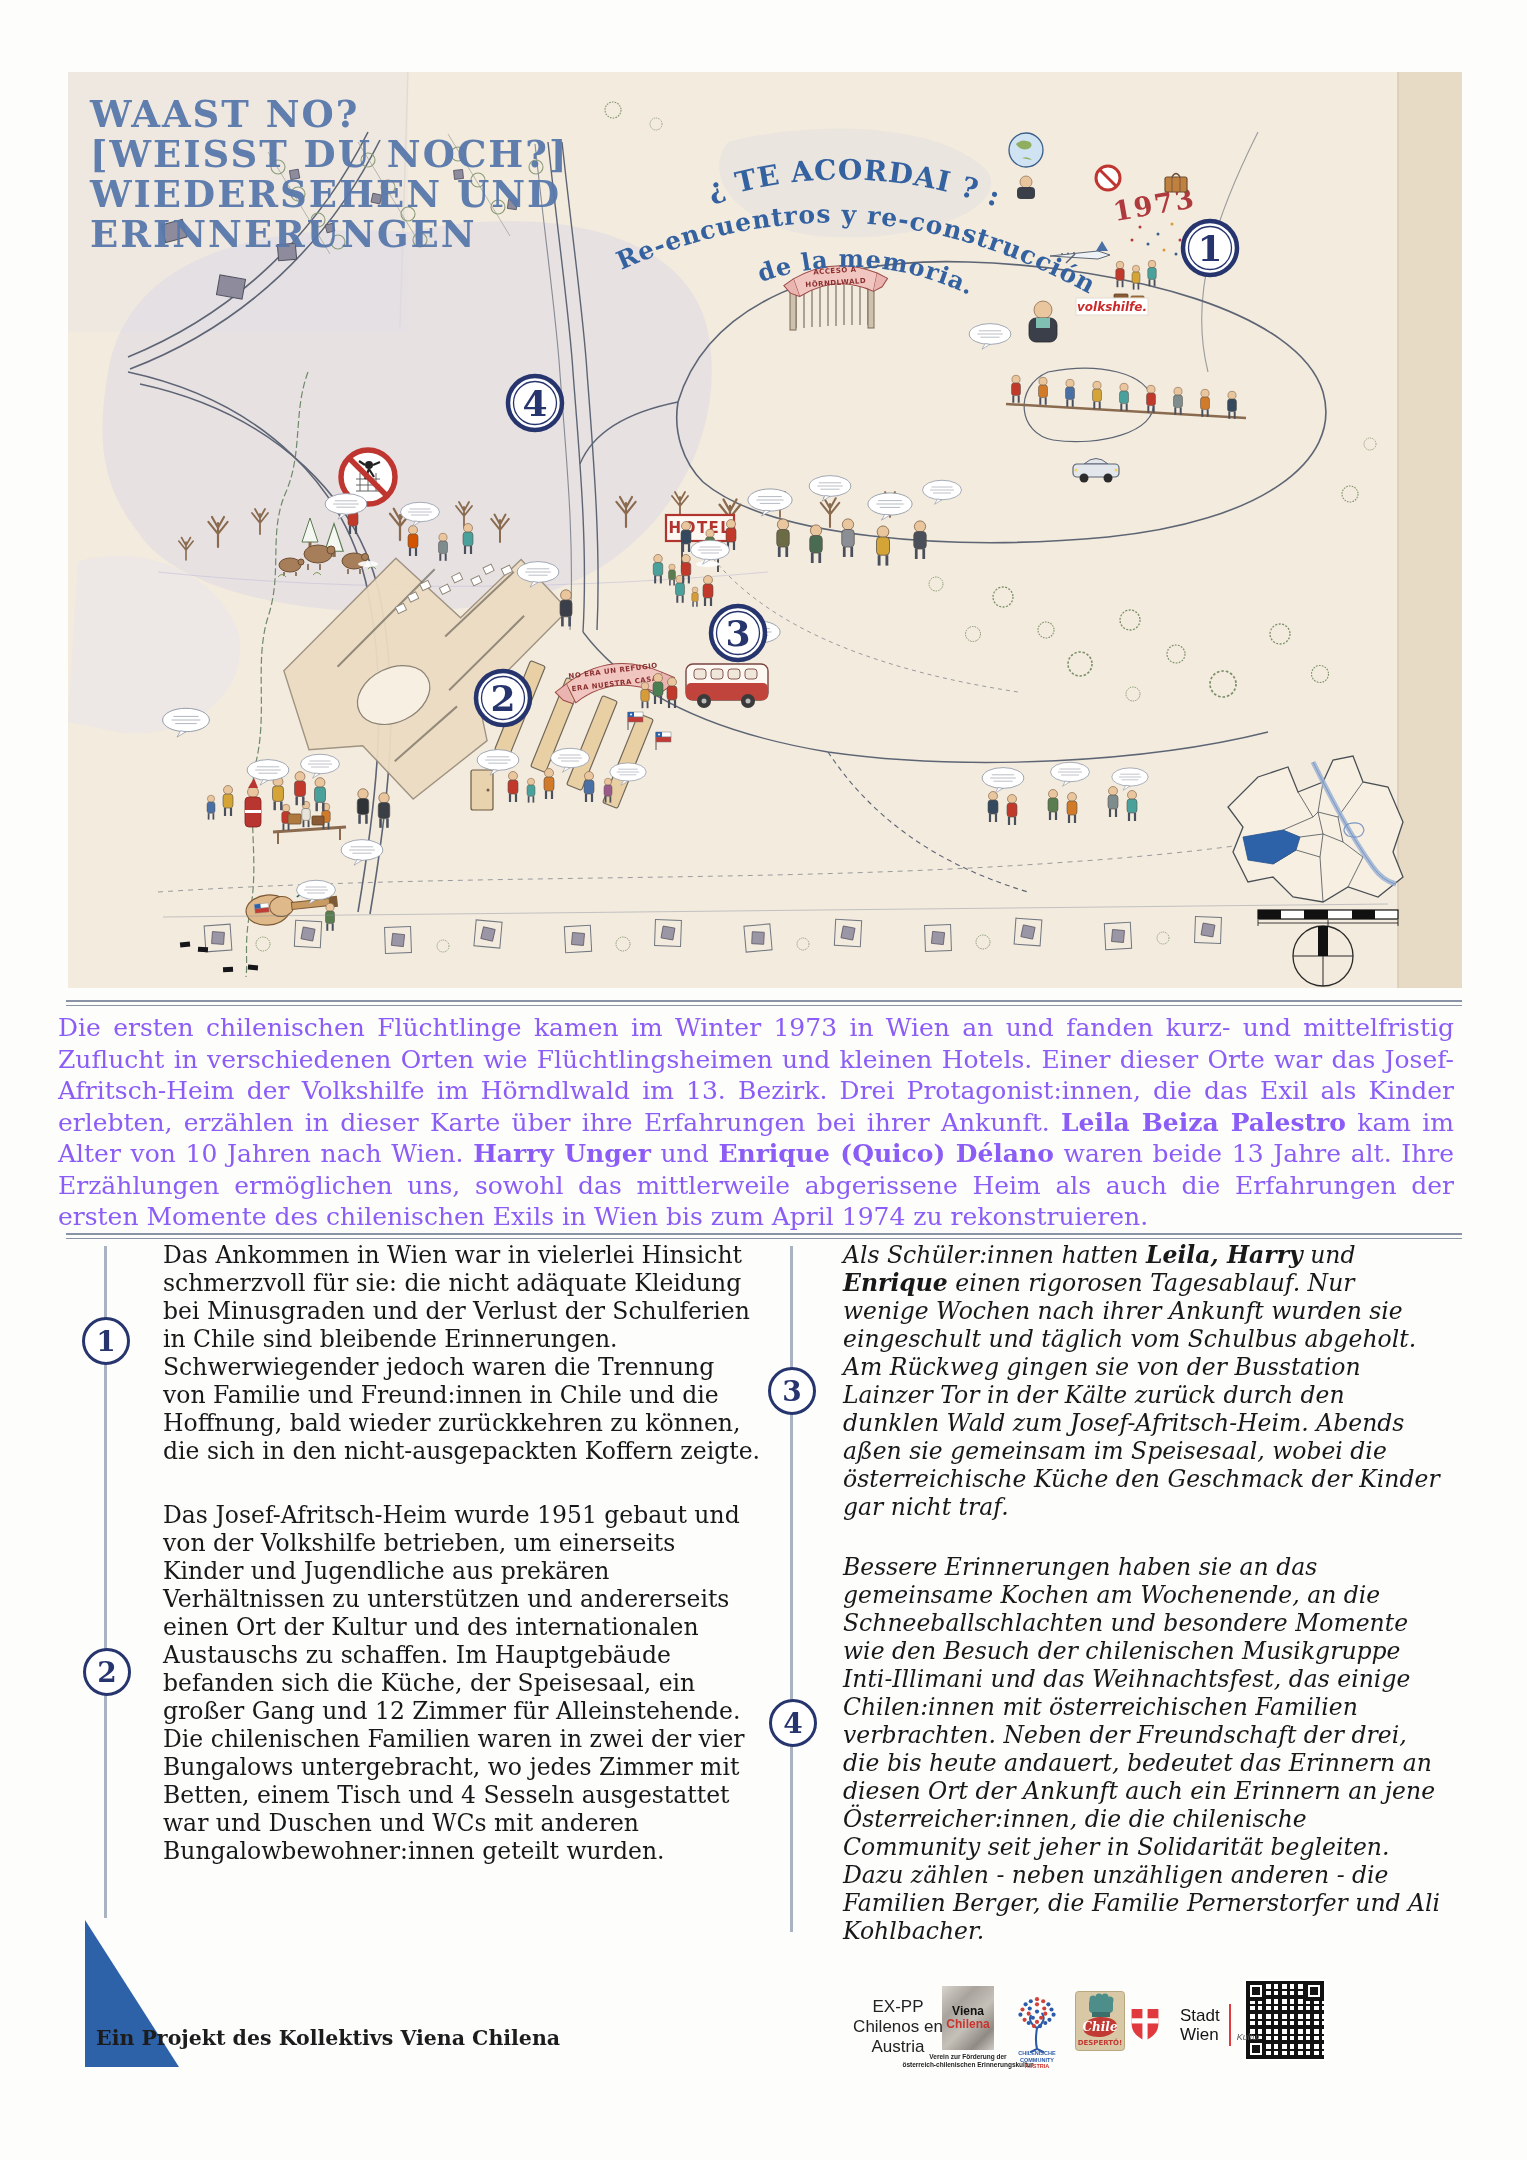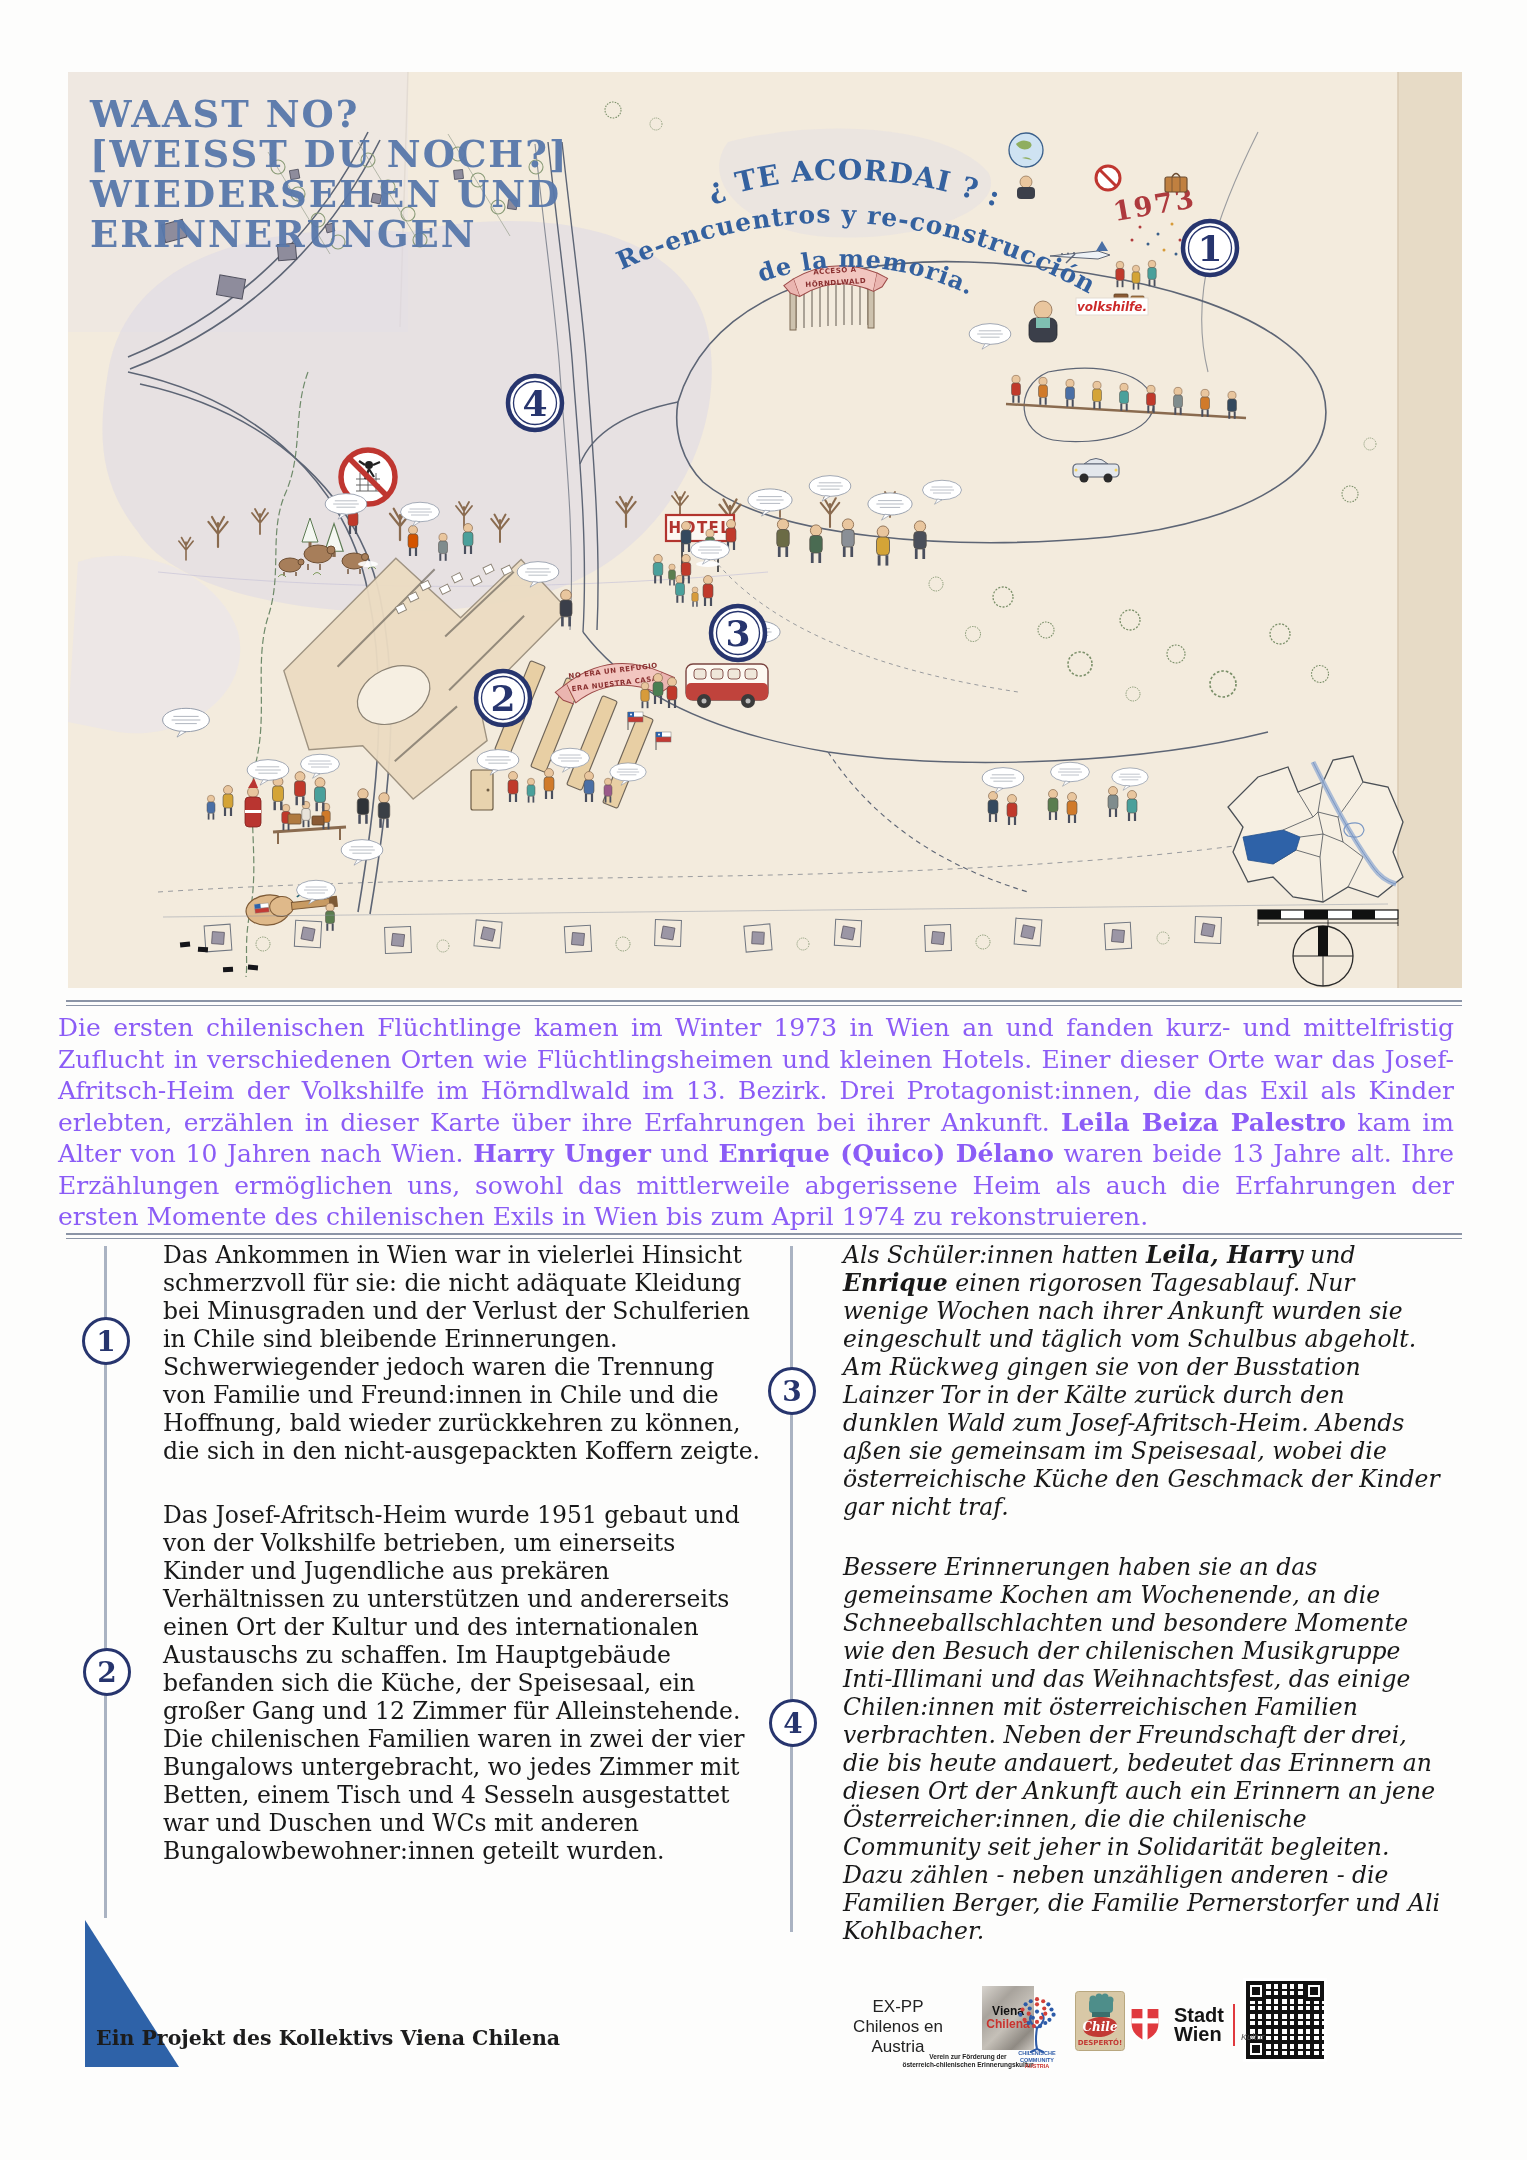--- a/index.html
+++ b/index.html
@@ -35,33 +35,33 @@
          clip-path:polygon(0 0,0 100%,100% 100%);z-index:1;}
   .footer-title{position:absolute;left:96px;top:1988px;font-size:27px;font-weight:bold;color:#151515;
          letter-spacing:.5px;z-index:2;}
   .footer-subtitle{position:absolute;left:96px;top:2026px;font-size:20.5px;font-weight:bold;color:#1c1c1c;z-index:2;}
 
   .sans{font-family:"Liberation Sans","DejaVu Sans",sans-serif;}
   .logo-expp{position:absolute;left:838px;top:1997px;width:120px;text-align:center;
          font-size:17px;line-height:20px;color:#222;}
   .logo-viena{position:absolute;left:942px;top:1986px;width:52px;height:64px;
          background:linear-gradient(135deg,#d8d4ce 0%,#a8a39c 30%,#c5c0b8 55%,#8f8a83 80%,#cfcac3 100%);
-         display:flex;flex-direction:column;align-items:center;justify-content:center;margin-left:40px;}
+         display:flex;flex-direction:column;align-items:center;justify-content:center;}
   .logo-viena .l1{font-size:12px;font-weight:bold;color:#111;line-height:13px;}
   .logo-viena .l2{font-size:12px;font-weight:bold;color:#c8332e;line-height:13px;}
   .viena-caption{position:absolute;left:898px;top:2053px;width:140px;text-align:center;
          font-size:6.5px;line-height:8px;color:#222;font-weight:bold;}
   .logo-tree{position:absolute;left:1008px;top:1995px;width:58px;height:58px;}
   .tree-caption{position:absolute;left:1004px;top:2050px;width:66px;text-align:center;
          font-size:5.5px;line-height:6.5px;font-weight:bold;}
   .tree-caption .b{color:#2d5ba8;display:block;}
   .tree-caption .r{color:#c8332e;display:block;}
   .logo-chile{position:absolute;left:1075px;top:1991px;width:50px;height:72px;}
   .logo-sw{position:absolute;left:1130px;top:2004px;display:flex;align-items:center;z-index:2;}
-  .sw-text{font-size:20px;line-height:19px;font-weight:bold;color:#141414;margin-left:14px;}
+  .sw-text{font-size:17px;line-height:19px;font-weight:normal;color:#141414;margin-left:20px;}
   .sw-div{width:2px;height:42px;background:#e0393e;margin-left:9px;}
   .sw-dept{font-size:9px;color:#555;margin-left:6px;align-self:flex-end;margin-bottom:4px;font-style:italic;}
   .qr{position:absolute;left:1243px;top:1978px;width:84px;height:84px;background:#fff;padding:3px;box-sizing:border-box;}
   .qr-inner{position:relative;width:100%;height:100%;
     background-image:
       repeating-linear-gradient(0deg,#111 0 4px,transparent 4px 8px,#111 8px 10px,transparent 10px 15px),
       repeating-linear-gradient(90deg,#111 0 4px,#fff 4px 9px,#111 9px 12px,#fff 12px 16px);}
   .qf{position:absolute;width:20px;height:20px;border:4px solid #111;background:#fff;box-sizing:border-box;}
   .qf::after{content:"";position:absolute;inset:2px;background:#111;}
   .qf.tl{left:0;top:0;} .qf.tr{right:0;top:0;} .qf.bl{left:0;bottom:0;}

